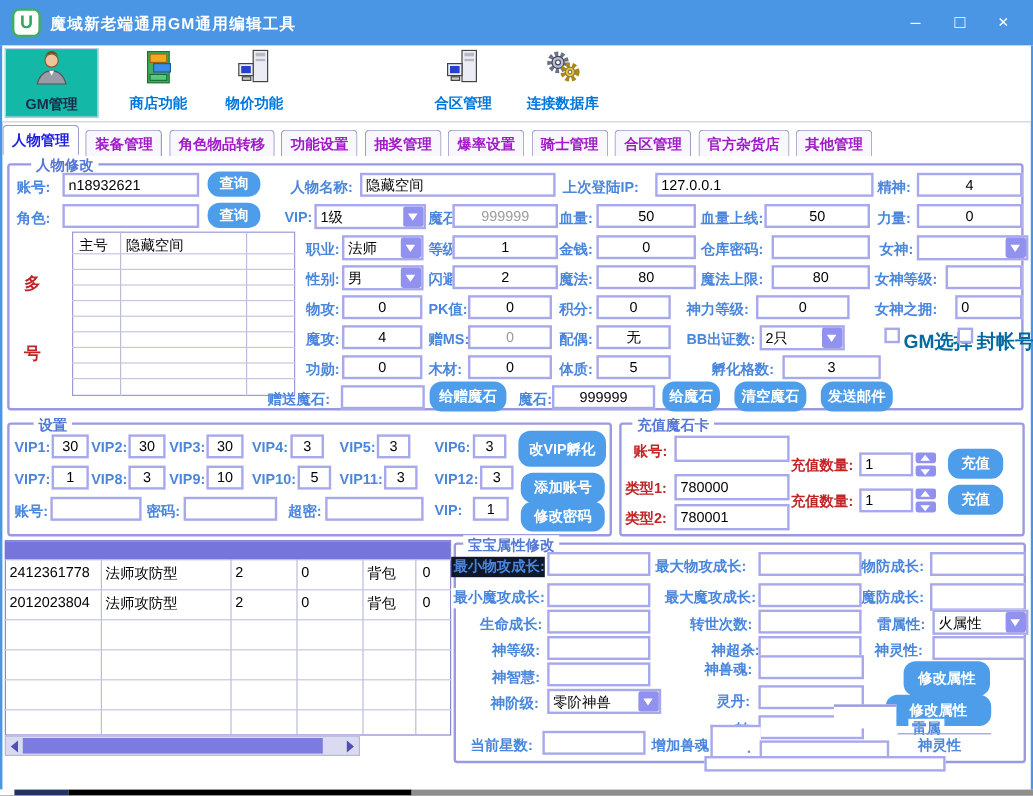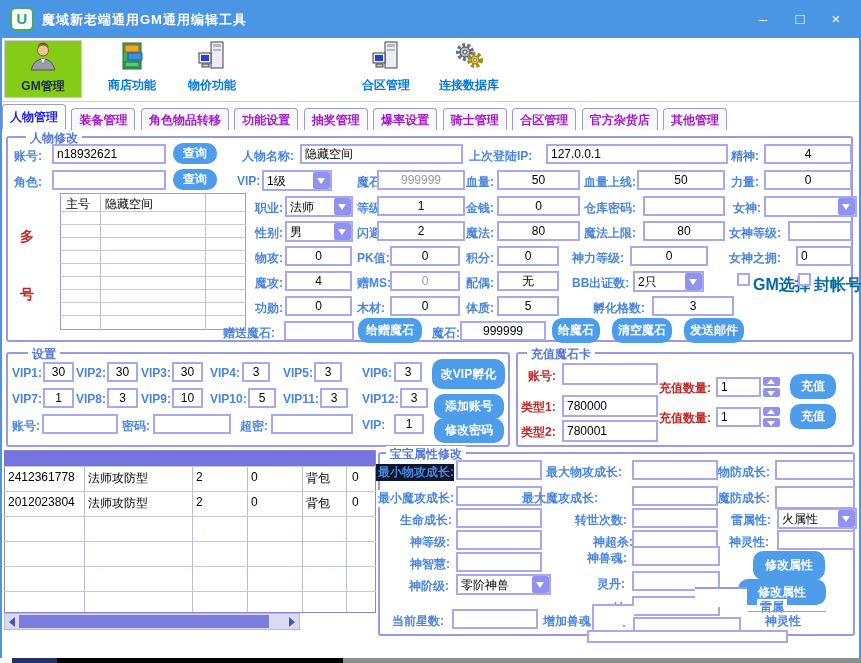--- a/index.html
+++ b/index.html
@@ -15,21 +15,21 @@
 
   
   .sideL,.sideR { position:absolute; top:38px; width:2px; height:620px; background:#4A96E4; }
   .sideL{left:0;} .sideR{left:859px;}
 
   
   .toolbar { position:absolute; left:2px; top:38px; width:857px; height:64px; background:#fff; border-bottom:1px solid #CFCFCF; }
   .titem { position:absolute; top:2px; height:58px; display:flex; flex-direction:column; align-items:center; justify-content:flex-start; cursor:pointer; }
   .titem svg { margin-top:1px; }
   .titem .tlabel { font-size:12px; font-weight:bold; color:#0077DD; margin-top:2px; white-space:nowrap; }
-  .titem.sel { background:#84cc16; border:1px solid #CDC8EC; }
+  .titem.sel { background:#14b8a6; border:1px solid #CDC8EC; }
   .titem.sel .tlabel { color:#1B2A4A; }
 
   
   .tabs { position:absolute; left:2px; top:104px; width:857px; height:26px; }
   .tab { display:inline-block; height:22px; line-height:22px; padding:0 7px; border:1px solid #9C9CC8; border-bottom:none; border-radius:4px 4px 0 0; margin-right:1px; background:#F8F8FC; color:#A21AC8; font-weight:bold; font-size:12px; position:relative; top:3px; cursor:pointer; white-space:nowrap; }
   .tab.sel { background:#fff; color:#1F1FE0; top:0; height:25px; line-height:25px; }
 
   
   .grp { position:absolute; border:2px solid #9A9AE4; border-radius:3px; background:transparent; }
   .glabel { position:absolute; background:#fff; padding:0 4px; font-size:12px; color:#5577D5; font-weight:bold; z-index:2; white-space:nowrap; }
@@ -170,21 +170,21 @@
   <input class="inp inpl" style="left: 300px; top: 144px; width: 163px;" value="隐藏空间">
   <span class="lbl" style="left:469px;top:148px">上次登陆IP:</span>
   <input class="inp inpl" style="left: 546px; top: 144px; width: 182px;" value="127.0.0.1">
   <span class="lbl" style="left:731px;top:148px">精神:</span>
   <input class="inp" style="left: 764px; top: 144px; width: 88px;" value="4">
 
   <span class="lbl" style="left:14px;top:174px">角色:</span>
   <input class="inp inpl" style="left: 52px; top: 170px; width: 114px;">
   <div class="btn" style="left:173px;top:169px;width:44px;height:21px;line-height:21px">查询</div>
   <span class="lbl" style="left:237px;top:174px">VIP:</span>
-  <div class="cmb" style="left:262px;top:170px;width:70px">
+  <div class="cmb" style="left:262px;top:170px;width:93px">
       <span class="cval">1级</span>
       <span class="arr"></span>
     </div>
   <span class="lbl" style="left:357px;top:174px">魔石:</span>
   <input class="inp inpg" style="left: 377px; top: 170px; width: 88px;" value="999999">
   <span class="lbl" style="left:466px;top:174px">血量:</span>
   <input class="inp" style="left: 497px; top: 170px; width: 83px;" value="50">
   <span class="lbl" style="left:584px;top:174px">血量上线:</span>
   <input class="inp" style="left: 637px; top: 170px; width: 88px;" value="50">
   <span class="lbl" style="left:731px;top:174px">力量:</span>
@@ -396,21 +396,21 @@
 
   <span class="lbl" style="left:376px;top:464px;background:#0f172a;padding-left:2px">最小物攻成长:</span>
   <input class="inp" style="left: 456px; top: 460px; width: 86px;">
   <span class="lbl" style="left:546px;top:464px">最大物攻成长:</span>
   <input class="inp" style="left: 632px; top: 460px; width: 86px;">
   <span class="lbl" style="left:718px;top:464px">物防成长:</span>
   <input class="inp" style="left: 775px; top: 460px; width: 80px;">
 
   <span class="lbl" style="left:376px;top:490px;background:#fff;padding-left:2px">最小魔攻成长:</span>
   <input class="inp" style="left: 456px; top: 486px; width: 86px;">
-  <span class="lbl" style="left:522px;top:490px">最大魔攻成长:</span>
+  <span class="lbl" style="left:554px;top:490px">最大魔攻成长:</span>
   <input class="inp" style="left: 632px; top: 486px; width: 86px;">
   <span class="lbl" style="left:718px;top:490px">魔防成长:</span>
   <input class="inp" style="left: 775px; top: 486px; width: 80px; height: 23px;">
 
   <span class="lbl" style="left:400px;top:512px">生命成长:</span>
   <input class="inp" style="left: 456px; top: 508px; width: 86px;">
   <span class="lbl" style="left:575px;top:512px">转世次数:</span>
   <input class="inp" style="left: 632px; top: 508px; width: 86px;">
   <span class="lbl" style="left:731px;top:512px">雷属性:</span>
   <div class="cmb" style="left:777px;top:508px;width:80px">

